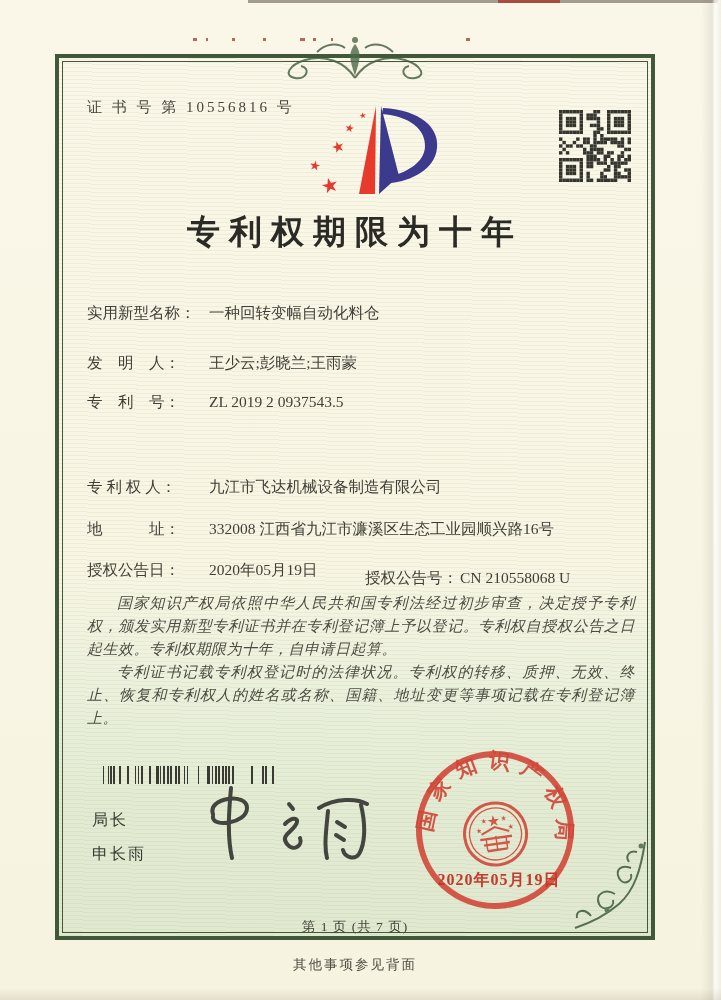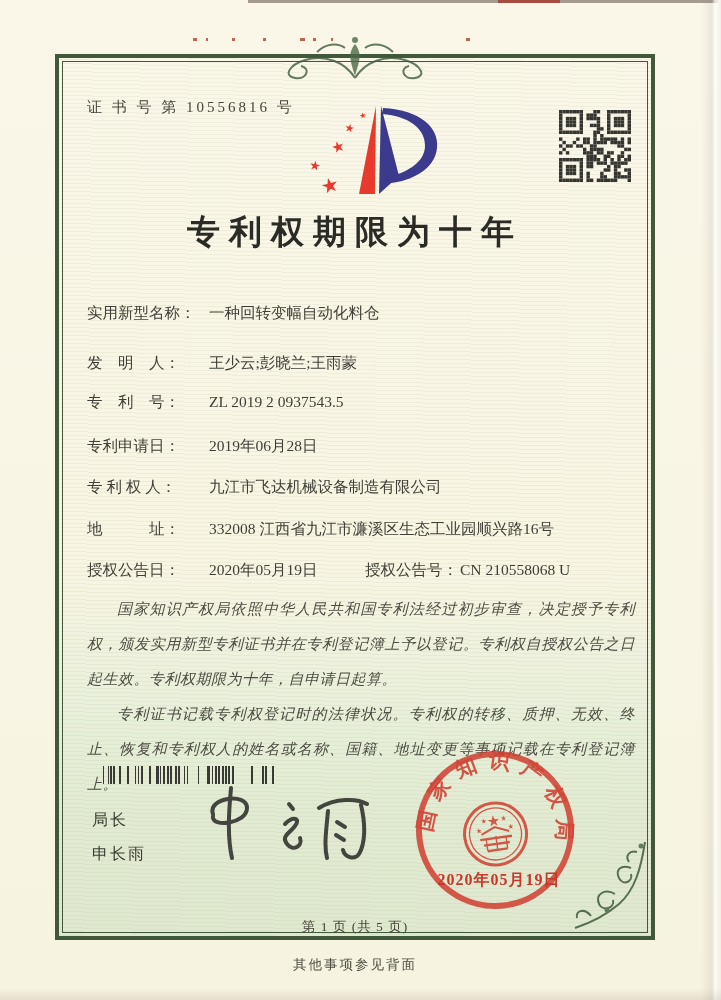--- a/index.html
+++ b/index.html
@@ -37,25 +37,25 @@
 
   .logo{position:absolute;left:224px;top:42px;}
   .qr{position:absolute;left:500px;top:52px;width:72px;height:72px;}
 
   .title{position:absolute;left:0;top:152px;width:100%;text-align:center;
     font-size:33px;font-weight:bold;letter-spacing:9px;color:#2b2b26;}
 
   .row{position:absolute;left:28px;font-size:15.5px;color:#3f3f37;white-space:nowrap;}
   .row .lbl{display:inline-block;min-width:122px;}
   .r1{top:245px}.r2{top:295px}.r3{top:334px}.r4{top:378px}.r5{top:419px}.r6{top:461px}.r7{top:502px}
-  .r7 .field2{position:absolute;left:278px;top:0;white-space:nowrap;text-align:center;}
+  .r7 .field2{position:absolute;left:278px;top:8px;white-space:nowrap;text-align:center;}
   .r7 .field2 .lbl{min-width:0;margin-right:2px;}
 
   .paras{position:absolute;left:28px;top:534px;width:548px;
-    font-size:15px;line-height:35px;color:#4c4c42;font-style:italic;
+    font-size:15px;line-height:23px;color:#4c4c42;font-style:italic;
     letter-spacing:.5px;text-align:justify;}
   .paras p{margin:0;text-indent:2em;}
 
   .barcode{position:absolute;left:36px;top:708px;width:182px;height:18px;}
   .director{position:absolute;left:33px;font-size:16px;letter-spacing:2px;color:#3a3a32;font-family:Liberation Serif, serif;}
   .d1{top:752px}.d2{top:786px}
   .signature{position:absolute;left:126px;top:716px;}
 
   .seal{position:absolute;left:340px;top:676px;width:192px;height:192px;transform:rotate(-8deg);opacity:.92;}
   .seal-date{position:absolute;left:360px;top:812px;width:160px;text-align:center;
@@ -358,23 +358,20 @@
 
   <div class="row r1">
     <span class="lbl">实用新型名称：</span><span>一种回转变幅自动化料仓</span>
   </div>
   <div class="row r2">
     <span class="lbl">发　明　人：</span><span>王少云;彭晓兰;王雨蒙</span>
   </div>
   <div class="row r3">
     <span class="lbl">专　利　号：</span><span>ZL 2019 2 0937543.5</span>
   </div>
-  <div class="row r4">
-    <span class="lbl">专利申请日：</span><span>2019年06月28日</span>
-  </div>
   <div class="row r5">
     <span class="lbl">专 利 权 人：</span><span>九江市飞达机械设备制造有限公司</span>
   </div>
   <div class="row r6">
     <span class="lbl">地　　　址：</span><span>332008 江西省九江市濂溪区生态工业园顺兴路16号</span>
   </div>
   <div class="row r7">
     <span class="lbl">授权公告日：</span><span>2020年05月19日</span>
     <span class="field2">
       <span class="lbl">授权公告号：</span><span>CN 210558068 U</span>
@@ -455,16 +452,16 @@
         <text x="103" y="88" font-size="7">★</text>
         <text x="109" y="97" font-size="7">★</text>
       </g>
       <path d="M82,99 L96,93 L110,99" stroke-width="2"></path>
       <path d="M80,104 h32 M83,110 h26 M86,116 h20"></path>
       <path d="M86,104 v12 M96,102 v14 M106,104 v12" stroke-width="1.4"></path>
     </g>
   </svg>
   <div class="seal-date">2020年05月19日</div>
 
-  <div class="page-info">第 1 页  (共 5 页)</div>
+  <div class="page-info">第 1 页  (共 7 页)</div>
 </div>
 
 <div class="back-note">其他事项参见背面</div>
 
 </body></html>

